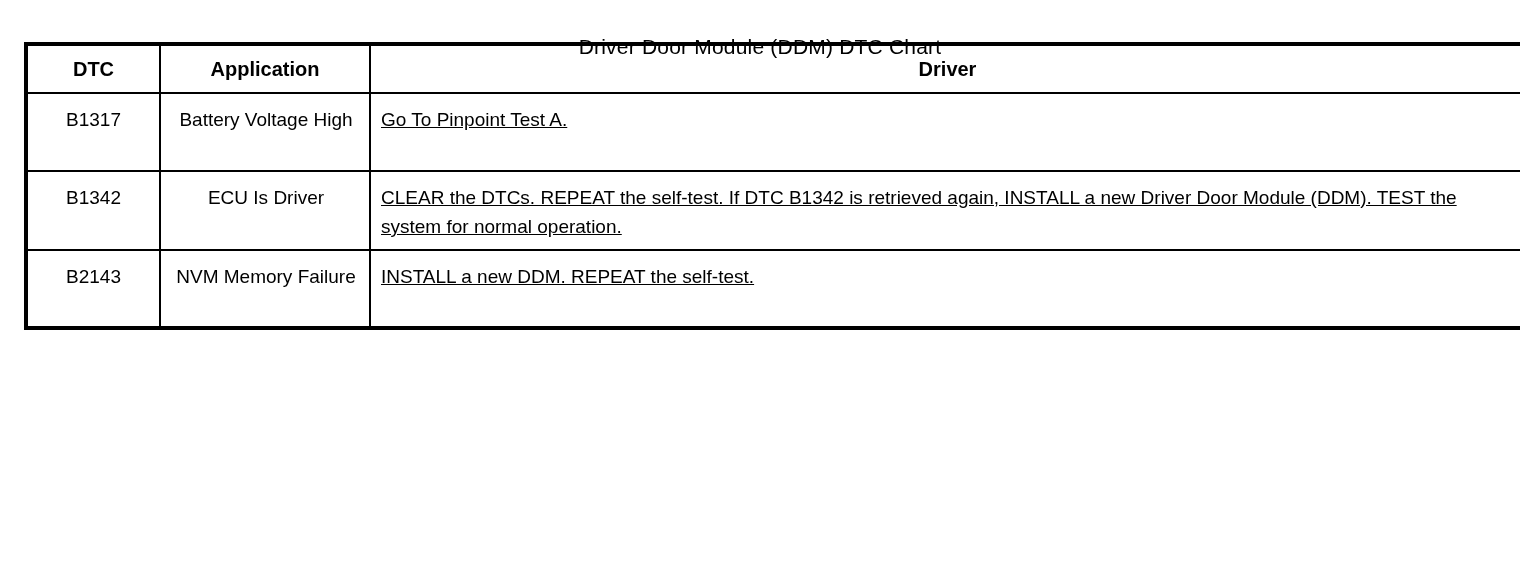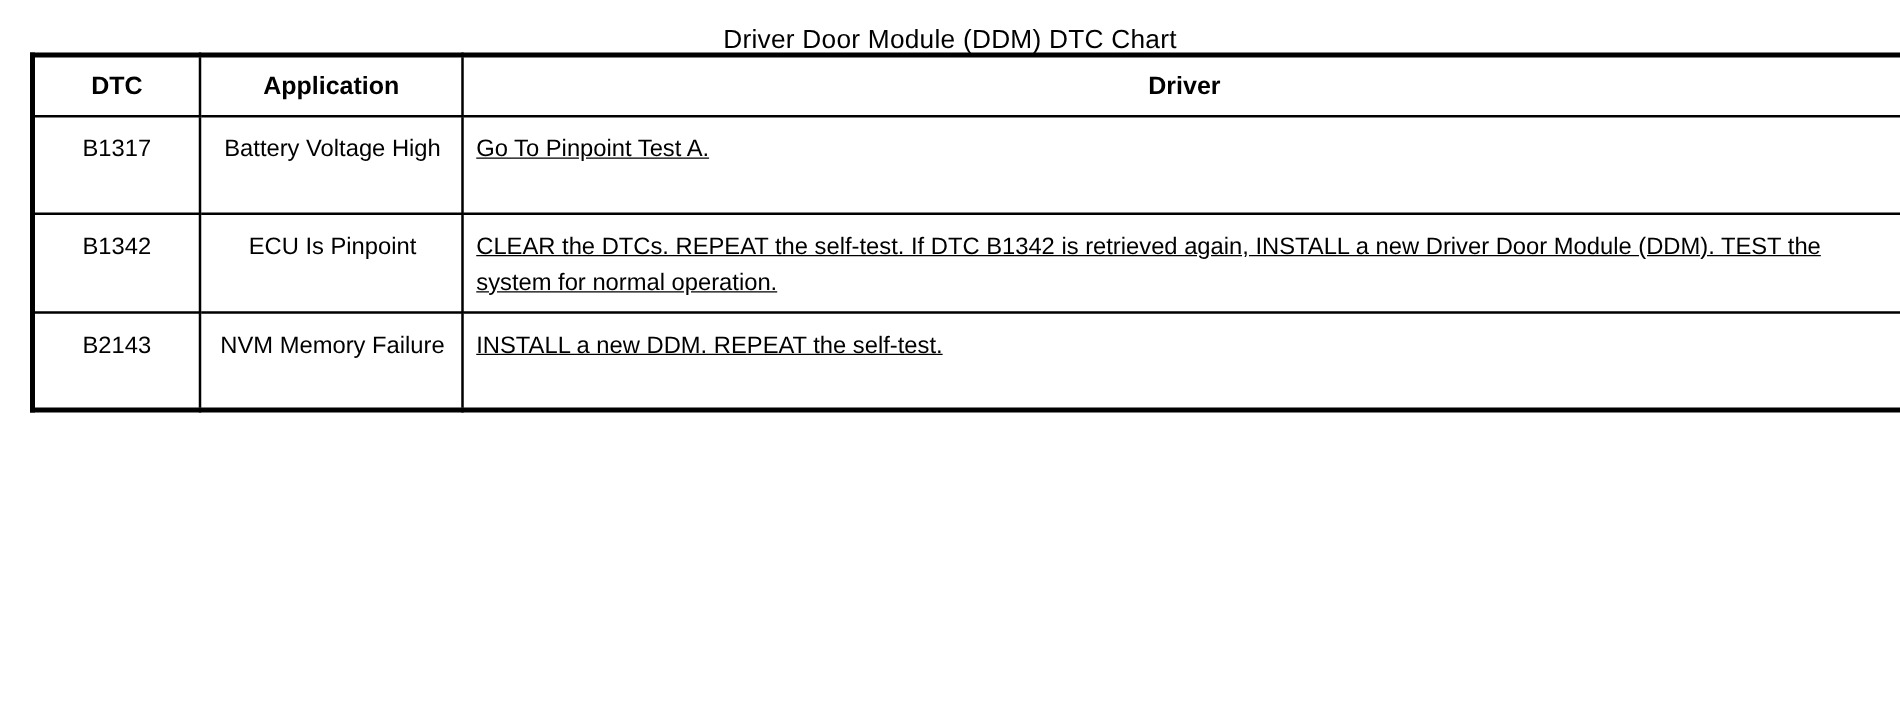--- a/index.html
+++ b/index.html
@@ -15,21 +15,21 @@
     height: 568px;
     background: #ffffff;
     overflow: hidden;
   }
   .doc-title {
     text-align: center;
     font-size: 21px;
     font-weight: 400;
     letter-spacing: 0.2px;
     padding-top: 18px;
-    margin: 2px;
+    margin: 17px;
     color: #000000;
   }
   table.dtc-table {
     position: absolute;
     left: 24px;
     top: 42px;
     width: 1504px;
     border-collapse: collapse;
     border: 4px solid #000000;
     table-layout: fixed;
@@ -97,21 +97,21 @@
       </tr>
     </thead>
     <tbody>
       <tr>
         <td class="cell-dtc">B1317</td>
         <td class="cell-desc">Battery Voltage High</td>
         <td class="cell-action">Go To Pinpoint Test A.</td>
       </tr>
       <tr>
         <td class="cell-dtc">B1342</td>
-        <td class="cell-desc">ECU Is Pinpoint</td>
+        <td class="cell-desc">ECU Is Driver</td>
         <td class="cell-action">CLEAR the DTCs. REPEAT the self-test. If DTC B1342 is retrieved again, INSTALL a new Driver Door Module (DDM). TEST the system for normal operation.</td>
       </tr>
       <tr>
         <td class="cell-dtc">B2143</td>
         <td class="cell-desc">NVM Memory Failure</td>
         <td class="cell-action">INSTALL a new DDM. REPEAT the self-test.</td>
       </tr>
     </tbody>
   </table>
 

